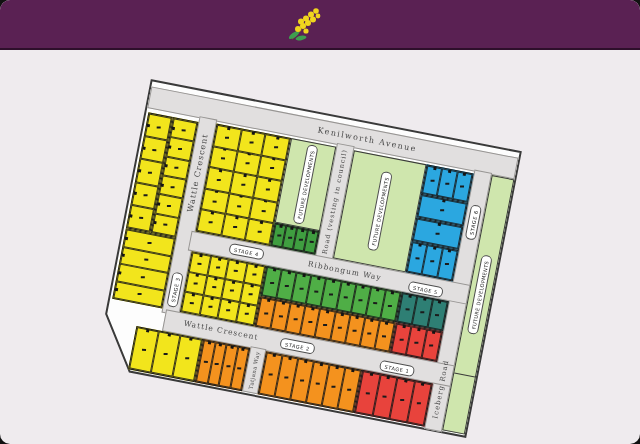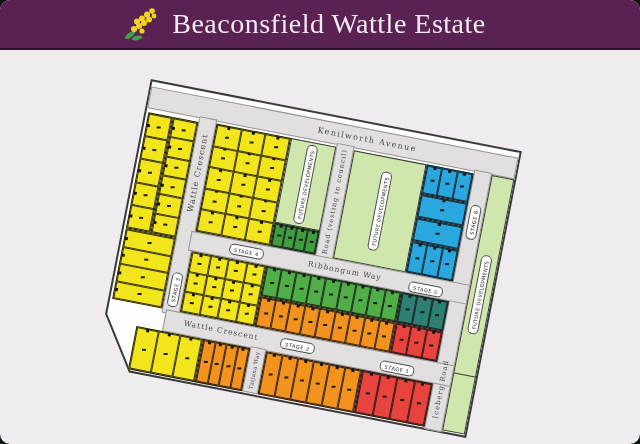--- a/index.html
+++ b/index.html
@@ -60,21 +60,20 @@
           <circle cx="15" cy="16.5" r="3"></circle>
             <circle cx="20" cy="13.5" r="3"></circle>
           <circle cx="22" cy="18" r="3"></circle>
             <circle cx="25" cy="9.5" r="3"></circle>
           <circle cx="27" cy="14.5" r="3"></circle>
             <circle cx="30" cy="6" r="2.8"></circle>
           <circle cx="20" cy="26" r="2.6"></circle>
             <circle cx="32" cy="11" r="2.4"></circle>
         </g>
       </svg>
-      <div class="title">Beaconsfield Wattle Estate</div>
     </div>
   </div>
 
   <div class="map">
     <svg class="map-bg" width="380" height="295" viewBox="0 0 380 295">
       <polygon points="2,2 378,2 378,292 36,292 2,240" fill="#fdfdfd" stroke="#3a3a3a" stroke-width="2"></polygon>
     </svg>
 
     <div class="road" style="left:3px;top:8px;width:374px;height:22px;"></div>
     <div class="road" style="left:56px;top:28px;width:18px;height:200px;"></div>

